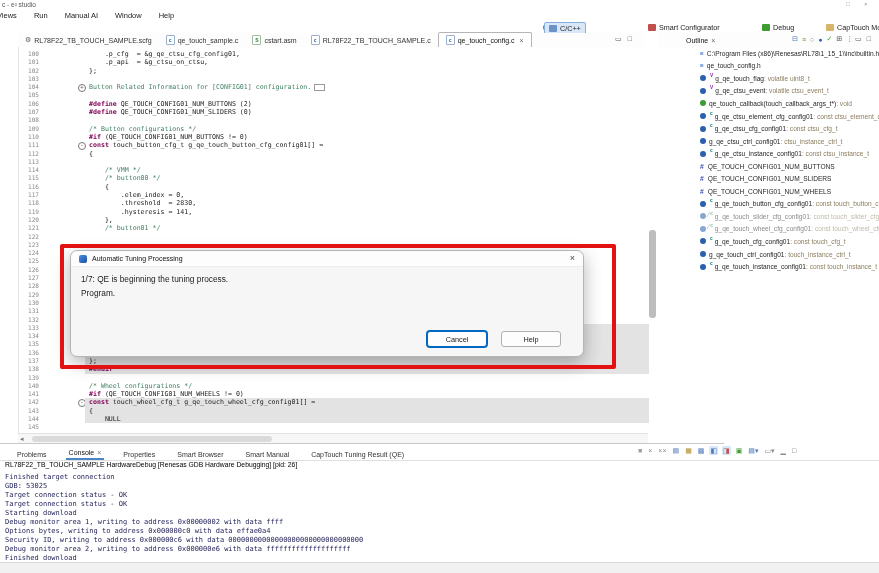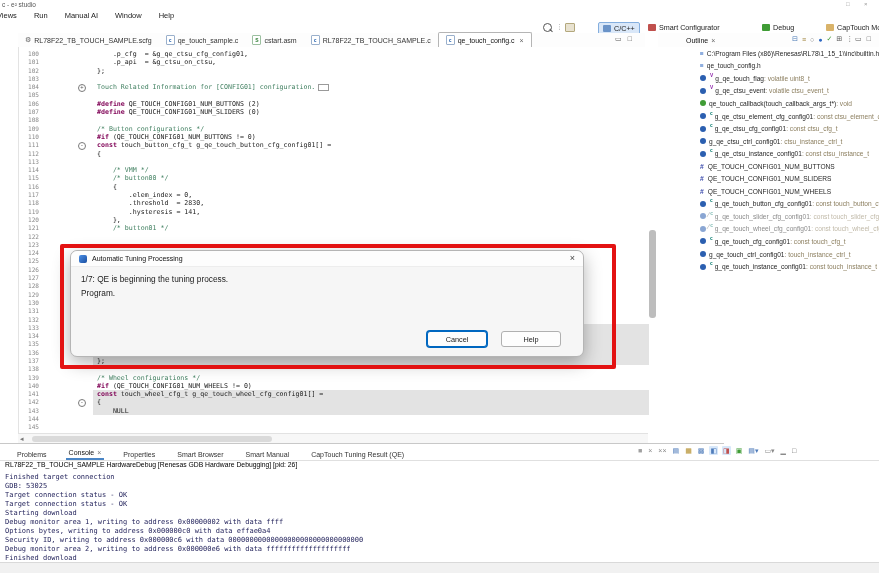--- a/index.html
+++ b/index.html
@@ -23,21 +23,21 @@
   .etab.active{background:#fff;border:1px solid #b5b5b5;border-bottom:1px solid #fff;border-radius:2px 2px 0 0;margin-bottom:-1px;color:#111;}
   .fico{width:7px;height:8px;background:#fff;border:1px solid #9ab0cc;font-size:5px;line-height:8px;text-align:center;color:#1f5fae;border-radius:1px;font-weight:bold;display:inline-block;}
   .fico.asm{color:#2e7d32;border-color:#9cc0a0;}
   .gearico{font-size:7px;color:#666;line-height:8px;}
   .tclose{font-size:7px;color:#666;margin-left:2px;}
   #editor-minmax{left:615px;top:35px;display:flex;gap:6px;font-size:7px;color:#555;}
   
   #editor-body{left:18px;top:47px;width:630px;height:386px;overflow:hidden;background:#fff;border-left:1px solid #e3e3e3;}
   #gutter{position:absolute;left:0;top:3px;width:22px;text-align:right;color:#8a8a8a;}
   #foldcol{position:absolute;left:55px;top:3px;width:12px;}
-  #codecol{position:absolute;left:66px;top:3px;width:564px;margin-left:8px;}
+  #codecol{position:absolute;left:66px;top:3px;width:564px;}
   .r{height:8.3px;line-height:8.5px;font-family:"DejaVu Sans Mono",monospace;font-size:6.6px;white-space:pre;color:#1b1b1b;padding-left:4px;}
   #gutter .r{font-size:6.1px;padding-left:0;padding-right:2px;color:#8a8a8a;}
   .r.gy{background:#e3e3e3;}
   .kw{color:#7f0055;font-weight:bold;}
   .cm{color:#3f7f5f;}
   .fold{display:inline-block;width:6px;height:6px;border:1px solid #7a7a7a;border-radius:50%;font-size:5.5px;line-height:5.5px;color:#555;background:#fff;text-align:center;margin-top:1px;}
   .foldbox{display:inline-block;width:9px;height:5px;border:1px solid #9a9a9a;margin-left:3px;vertical-align:middle;}
   #hscroll{left:18px;top:433px;width:630px;height:10px;background:#f7f7f7;border-top:1px solid #e2e2e2;}
   #hscroll .arr{position:absolute;left:2px;top:0;font-size:7px;color:#777;line-height:10px;}
   #hscroll .thumb{position:absolute;left:14px;top:2px;width:240px;height:6px;background:#dadada;border-radius:3px;}
@@ -97,21 +97,21 @@
     <span class="menu-item">Run</span>
     <span class="menu-item">Manual AI</span>
     <span class="menu-item">Window</span>
     <span class="menu-item">Help</span>
   </div>
 
 <div class="abs" id="toolbar">
   <span id="search-icon"></span>
   <span style="position:absolute;left:556px;top:2px;font-size:7px;color:#999;">⋮</span>
   <span class="pico" style="position:absolute;left:565px;top:2px;background:#e8e2d0;border:1px solid #b3a87d;"></span>
-  <span id="persp-bar"><span class="persp active" style="left: 598px; text-align: center;">
+  <span id="persp-bar"><span class="persp active" style="left: 544px; text-align: center;">
         <span class="pico" style="background: rgb(106, 147, 200);"></span>
         <span>C/C++</span>
       </span><span class="persp" style="left: 648px;">
         <span class="pico" style="background: rgb(192, 80, 77);"></span>
         <span>Smart Configurator</span>
       </span><span class="persp" style="left: 762px;">
         <span class="pico" style="background: rgb(63, 156, 53);"></span>
         <span>Debug</span>
       </span><span class="persp" style="left: 826px;">
         <span class="pico" style="background: rgb(217, 179, 106);"></span>
@@ -242,21 +242,21 @@
       <div class="r"><span class="fold">-</span></div>
       <div class="r"></div>
       <div class="r"></div>
       <div class="r"></div>
     </div>
   <div id="codecol">
       <div class="r">    .p_cfg  = &amp;g_qe_ctsu_cfg_config01,</div>
       <div class="r">    .p_api  = &amp;g_ctsu_on_ctsu,</div>
       <div class="r">};</div>
       <div class="r"></div>
-      <div class="r"><span class="cm">Touch Related Information for [CONFIG01] configuration.</span><span class="foldbox"></span></div>
+      <div class="r"><span class="cm">Button Related Information for [CONFIG01] configuration.</span><span class="foldbox"></span></div>
       <div class="r"></div>
       <div class="r"><span class="kw">#define</span> QE_TOUCH_CONFIG01_NUM_BUTTONS (2)</div>
       <div class="r"><span class="kw">#define</span> QE_TOUCH_CONFIG01_NUM_SLIDERS (0)</div>
       <div class="r"></div>
       <div class="r"><span class="cm">/* Button configurations */</span></div>
       <div class="r"><span class="kw">#if</span> (QE_TOUCH_CONFIG01_NUM_BUTTONS != 0)</div>
       <div class="r"><span class="kw">const</span> touch_button_cfg_t g_qe_touch_button_cfg_config01[] =</div>
       <div class="r">{</div>
       <div class="r"></div>
       <div class="r">    <span class="cm">/* VMM */</span></div>
@@ -276,20 +276,21 @@
       <div class="r"></div>
       <div class="r"></div>
       <div class="r"></div>
       <div class="r"></div>
       <div class="r"></div>
       <div class="r gy"></div>
       <div class="r gy"></div>
       <div class="r gy"></div>
       <div class="r gy">    NULL</div>
       <div class="r gy">};</div>
+      <div class="r gy"><span class="kw">#endif</span></div>
       <div class="r"></div>
       <div class="r"><span class="cm">/* Wheel configurations */</span></div>
       <div class="r"><span class="kw">#if</span> (QE_TOUCH_CONFIG01_NUM_WHEELS != 0)</div>
       <div class="r gy"><span class="kw">const</span> touch_wheel_cfg_t g_qe_touch_wheel_cfg_config01[] =</div>
       <div class="r gy">{</div>
       <div class="r gy">    NULL</div>
     </div>
 </div>
 <div class="abs" id="hscroll">
   <span class="arr">◂</span>

